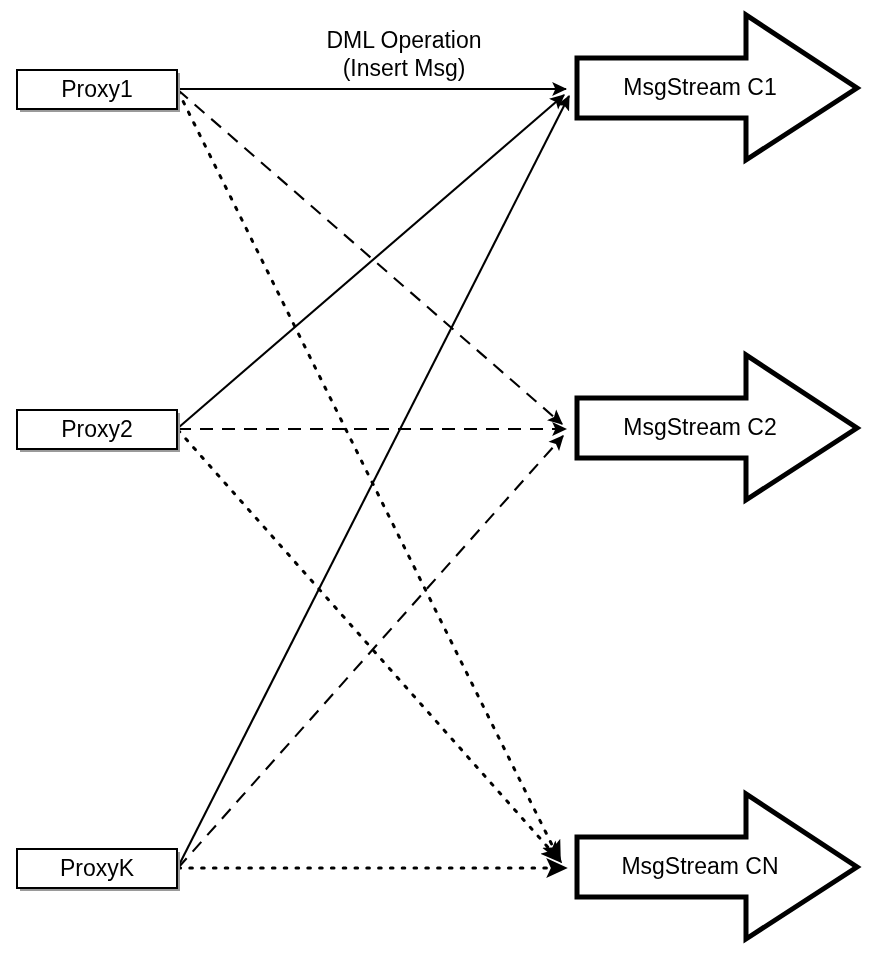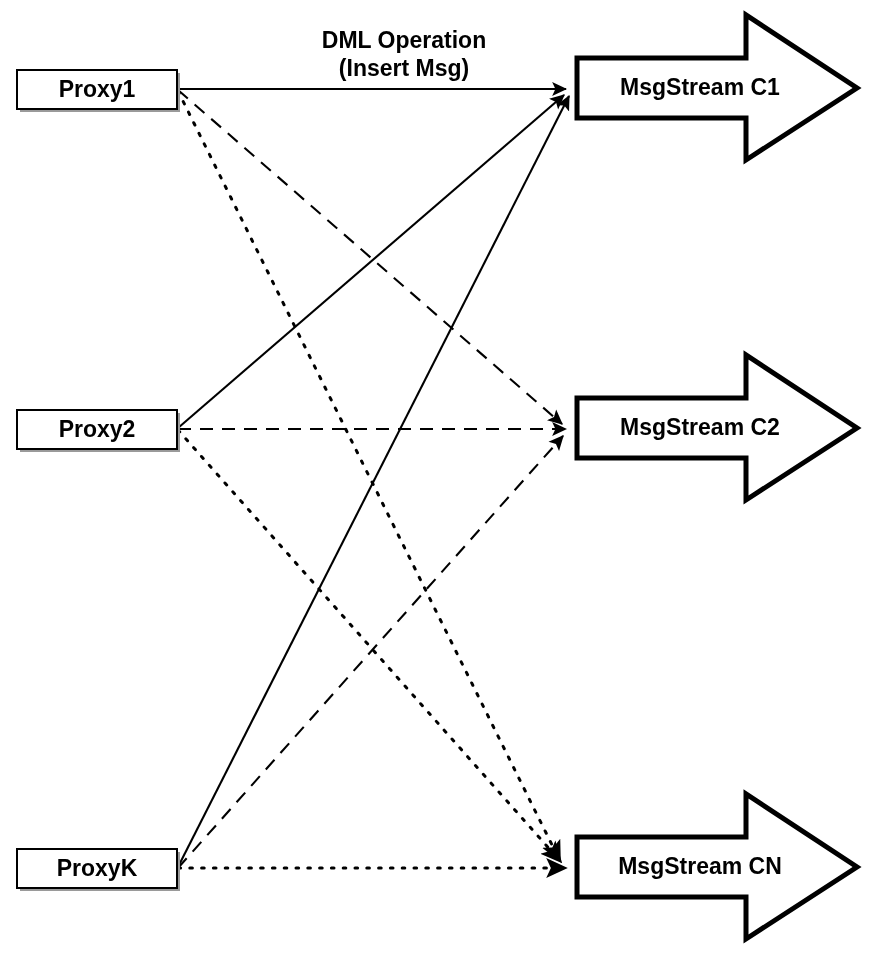--- a/index.html
+++ b/index.html
@@ -9,21 +9,20 @@
   }
   body {
     font-family: "Liberation Sans", sans-serif;
   }
   #diagram-root {
     position: relative;
     width: 875px;
     height: 956px;
     background: #ffffff;
     overflow: hidden;
-    font-weight: bold;
   }
   #diagram-svg {
     position: absolute;
     top: 0;
     left: 0;
     width: 875px;
     height: 956px;
     display: block;
   }
   .node-box-rect {

